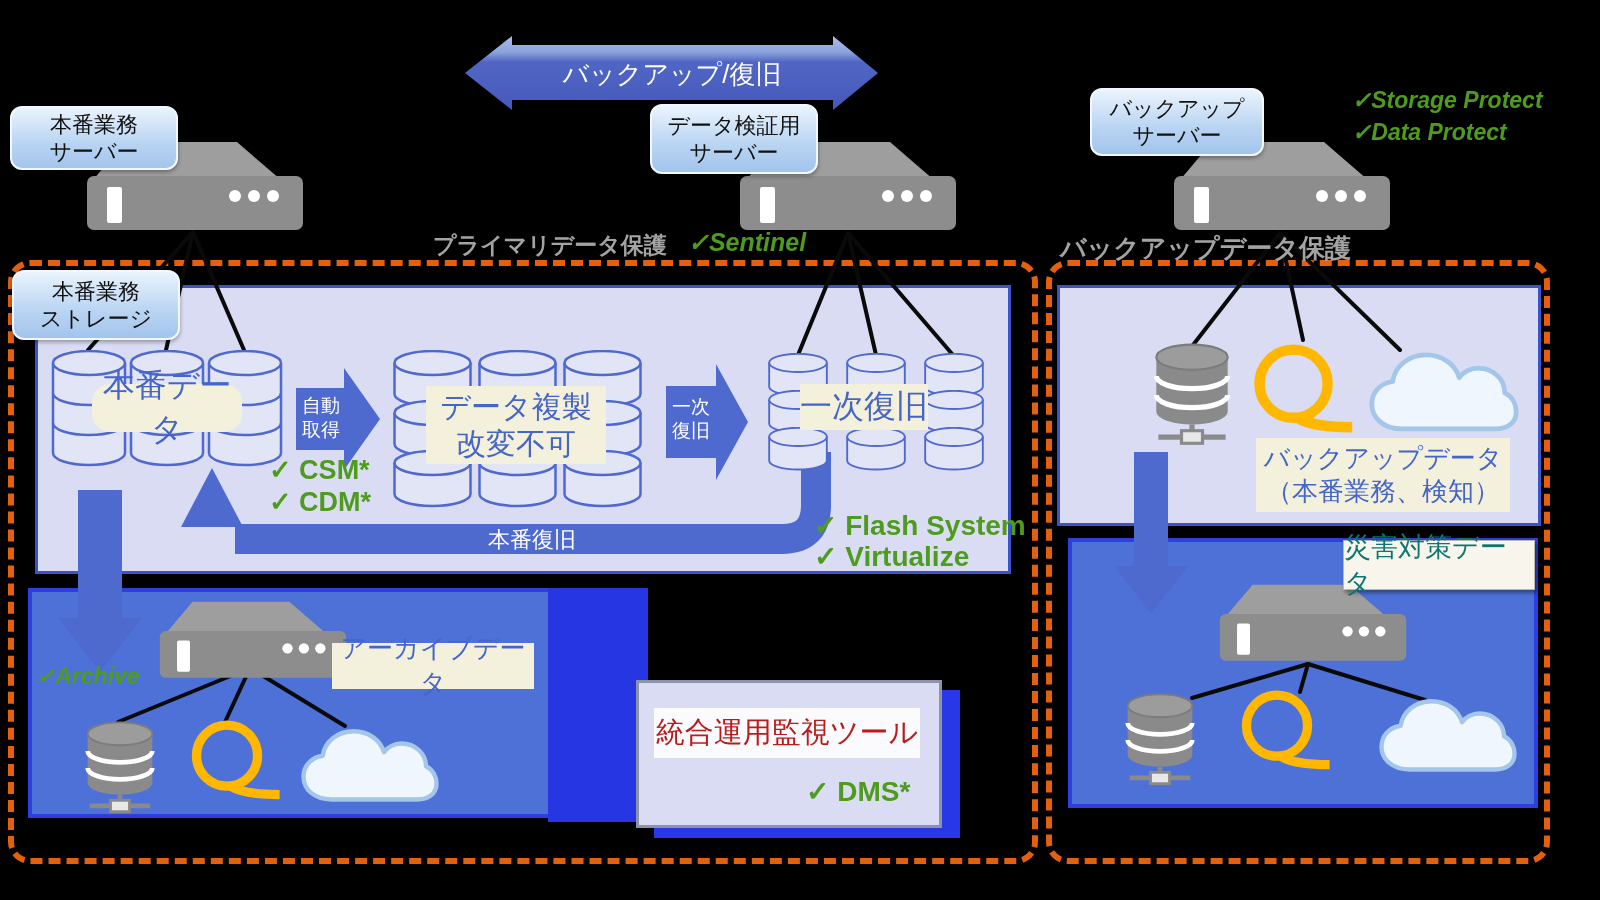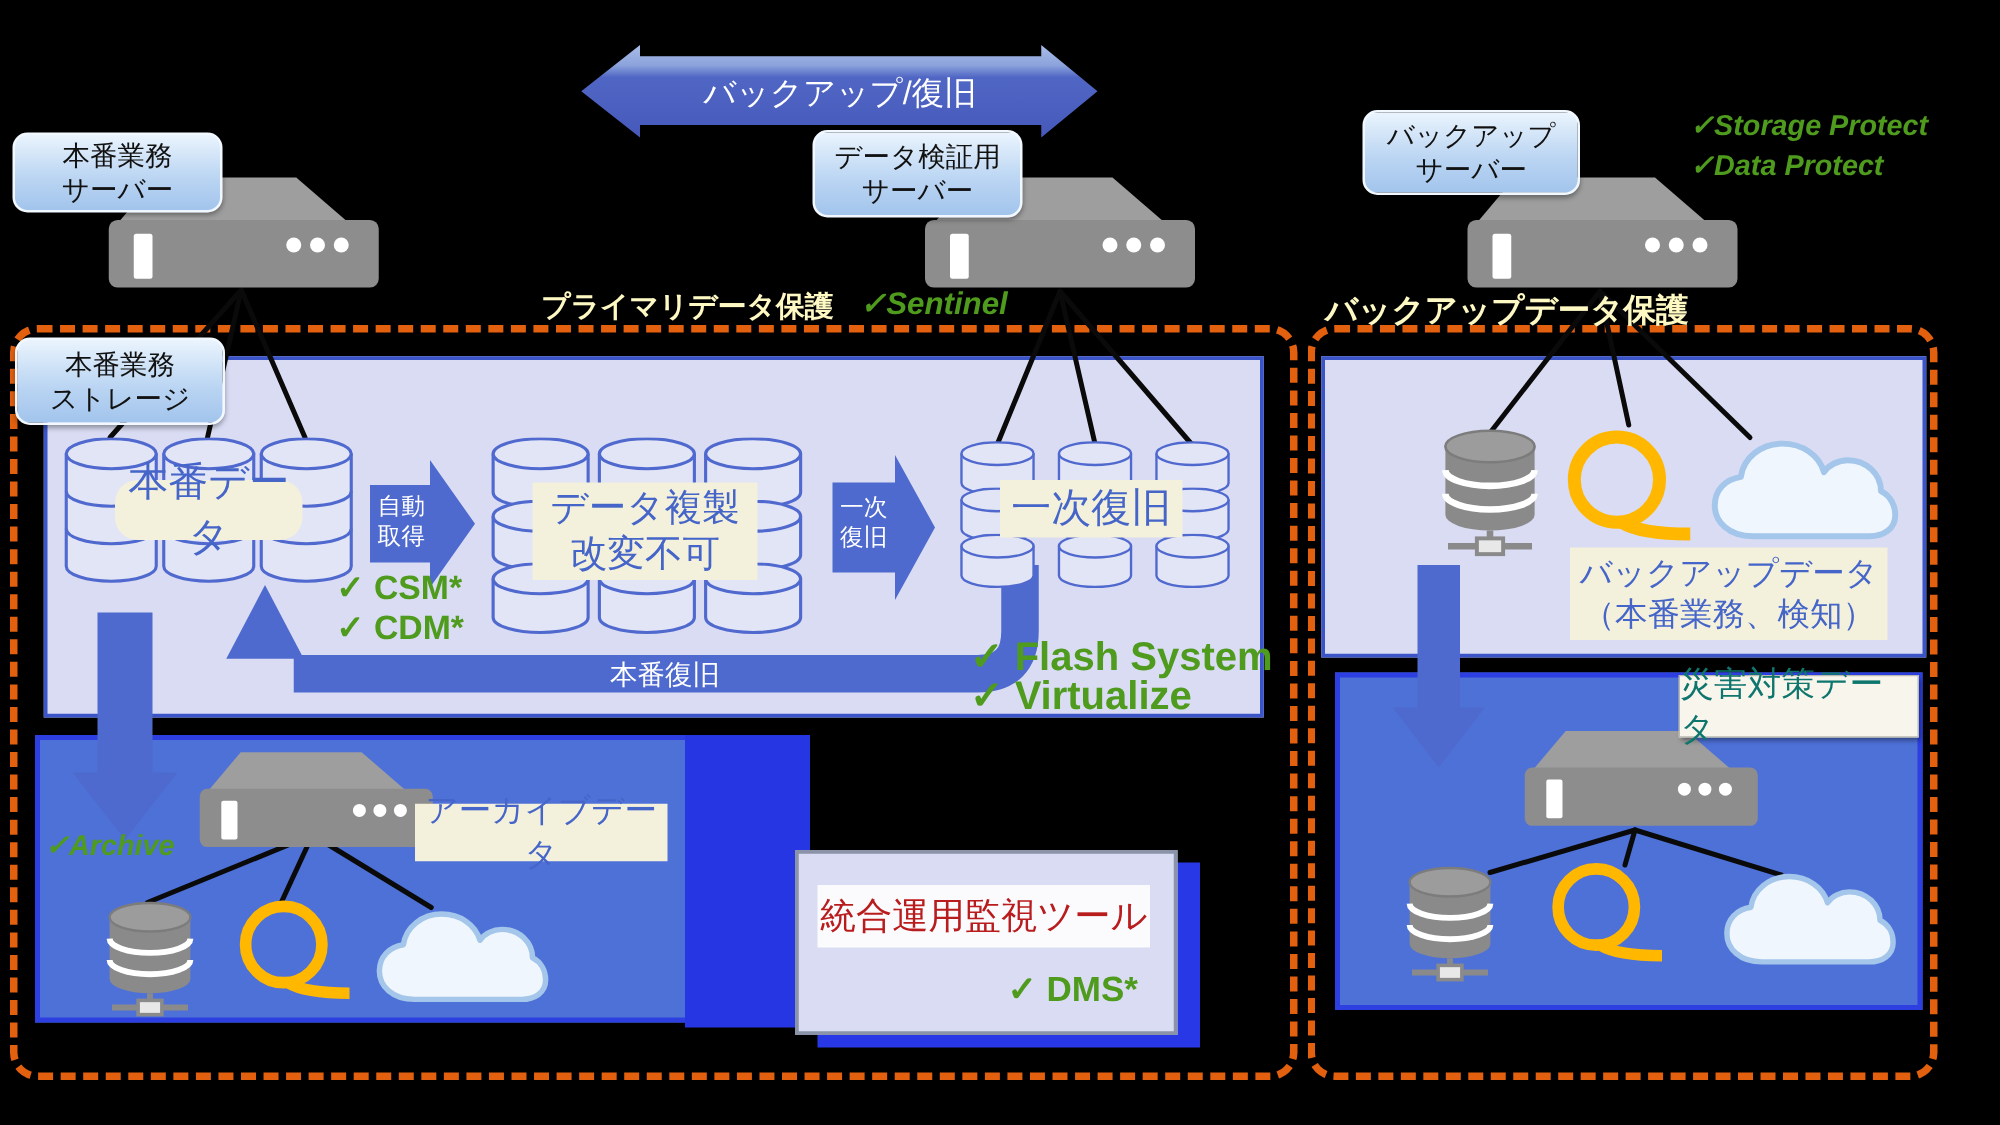--- a/index.html
+++ b/index.html
@@ -14,21 +14,21 @@
   .bubble{background:linear-gradient(180deg,#eaf4fd 0%,#bcd6f3 55%,#a2c4ec 100%);
           border:2px solid #f2f8ff;border-radius:12px;color:#111;
           display:flex;flex-direction:column;align-items:center;justify-content:center;
           font-size:22px;line-height:1.25;box-shadow:0 2px 4px rgba(0,0,0,.35);}
   .cream{background:#f3f0dc;color:#4565c8;display:flex;flex-direction:column;
          align-items:center;justify-content:center;text-align:center;}
   .whitebox{background:#f7f5ec;border:1px solid #b9b9af;color:#0f766e;
             display:flex;align-items:center;justify-content:center;box-shadow:2px 3px 4px rgba(0,0,0,.4);}
   .green{color:#4f9b1d;font-weight:bold;}
   .it{font-style:italic;}
-  .orangeT{color:#fef9c3;font-weight:bold;}
+  .orangeT{color:#a3a3a3;font-weight:bold;}
   .whiteT{color:#fff;}
   .ctr{display:flex;align-items:center;justify-content:center;text-align:center;}
   .monitor{background:#d9dcf3;border:3px solid #8b93a8;box-shadow:18px 10px 0 #2838e6;}
   .mtitle{background:#fbfbfd;color:#b91c1c;display:flex;align-items:center;justify-content:center;}
 </style>
 </head>
 <body>
 
 <div id="stage">
 
@@ -211,23 +211,23 @@
   <div class="abs z3 green" style="left:269px;top:454px;font-size:27px;line-height:32px;">
     <div>✓ CSM*</div>
     <div>✓ CDM*</div>
   </div>
 
   <div class="abs z3 ctr whiteT" style="left:668px;top:392px;width:46px;height:54px;font-size:19px;line-height:24px;flex-direction:column;">
     <div>一次</div>
     <div>復旧</div>
   </div>
 
-  <div class="abs z3 cream" style="left:800px;top:384px;width:146px;height:46px;font-size:32px;">一次復旧</div>
-
-  <div class="abs z3 green" style="left:776px;top:510px;font-size:32px;line-height:31px;">
+  <div class="abs z3 cream" style="left:800px;top:384px;width:128px;height:46px;font-size:32px;">一次復旧</div>
+
+  <div class="abs z3 green" style="left:814px;top:510px;font-size:28px;line-height:31px;">
     <div>✓ Flash System</div>
     <div>✓ Virtualize</div>
   </div>
 
   <div class="abs z3 ctr whiteT" style="left:472px;top:526px;width:120px;height:28px;font-size:22px;">本番復旧</div>
 
   <div class="abs z3 cream" style="left:1256px;top:438px;width:254px;height:74px;font-size:26px;line-height:33px;text-align:center;">
     <div>バックアップデータ</div>
     <div>（本番業務、検知）</div>
   </div>

